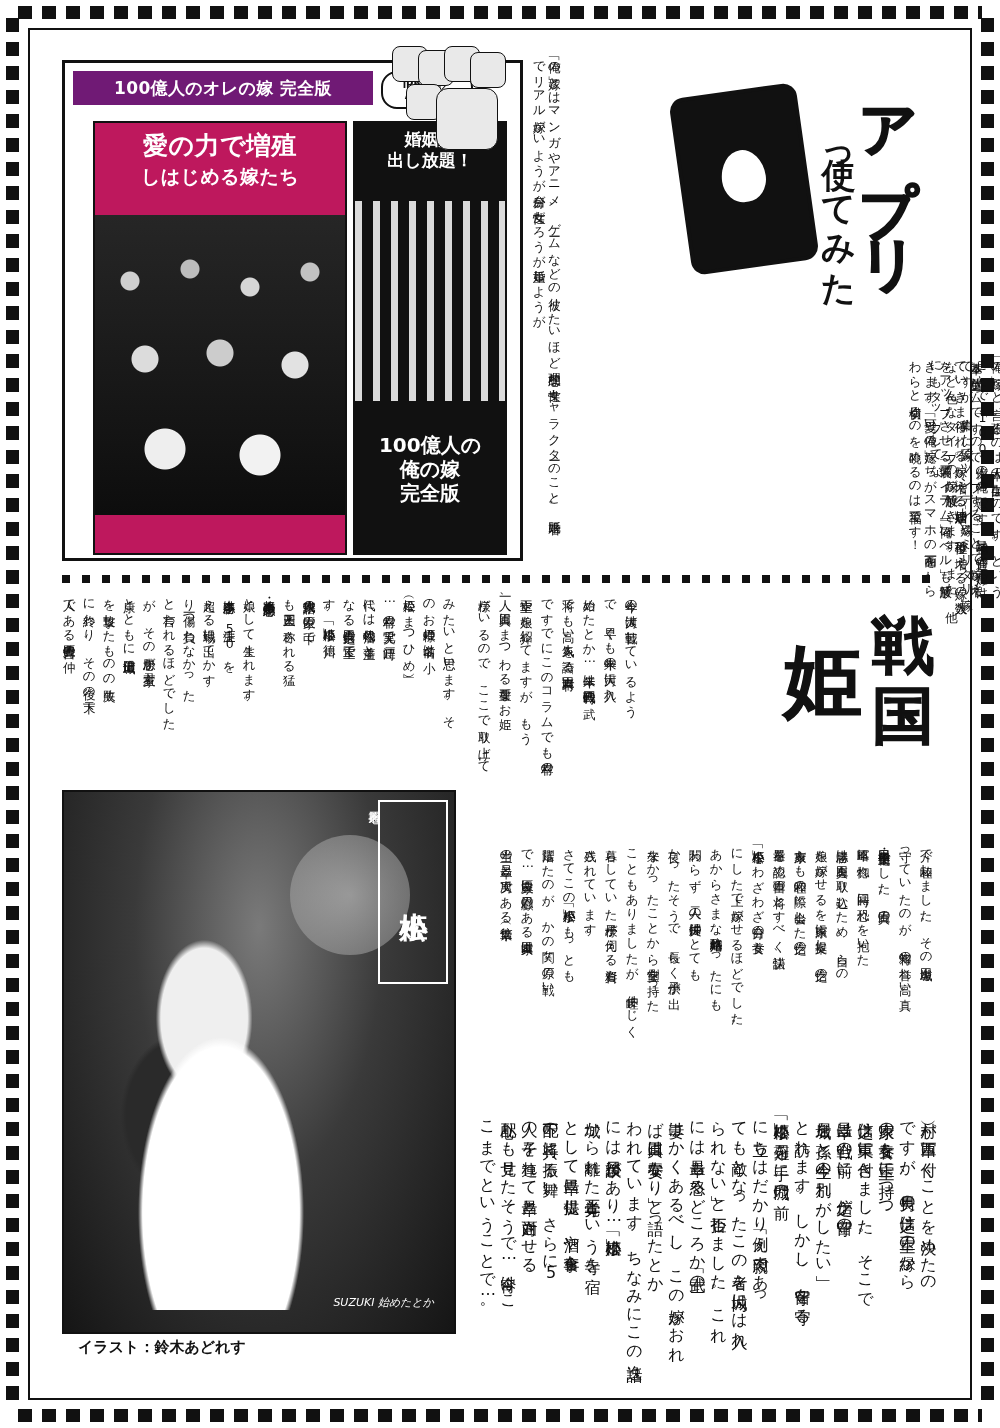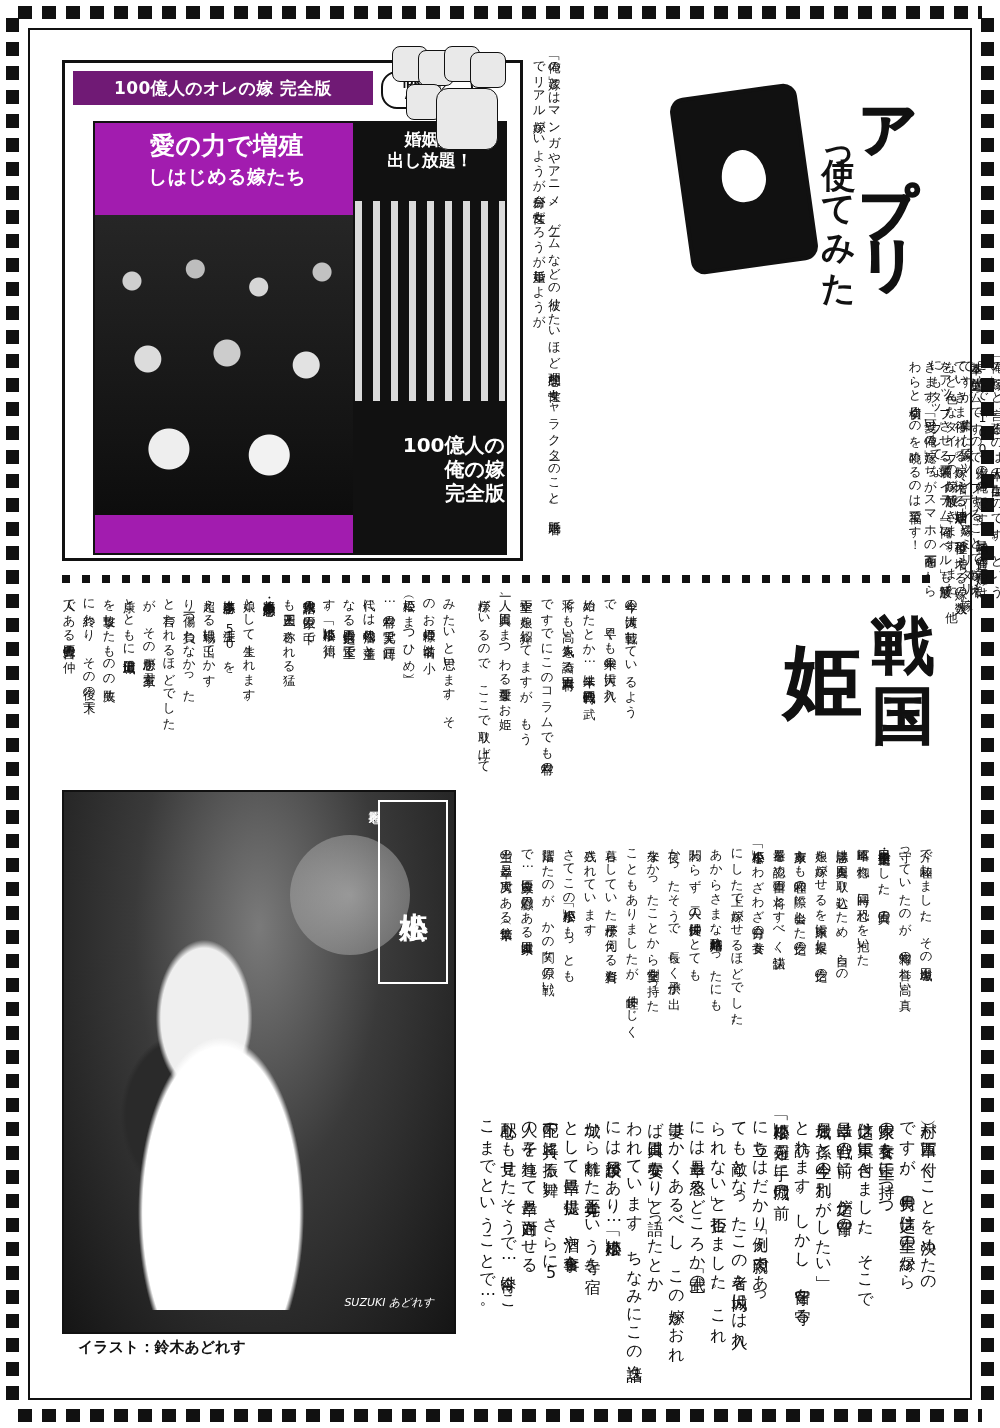--- a/index.html
+++ b/index.html
@@ -30,21 +30,21 @@
       border:3px solid #111;background:#fff;}
   .app-title-bar{position:absolute;left:8px;top:8px;width:300px;height:34px;
       background:#701a75;color:#fff;display:flex;align-items:center;
       justify-content:center;font-size:17px;font-weight:bold;letter-spacing:.02em;}
   .platform-badge{position:absolute;left:316px;top:8px;width:88px;height:34px;
       border:2px solid #111;border-radius:16px;display:flex;flex-direction:column;
       align-items:center;justify-content:center;font-size:10px;line-height:1.15;
       font-weight:bold;}
   .screens{position:absolute;left:8px;top:50px;width:438px;height:436px;}
   .shot{position:absolute;border:2px solid #111;overflow:hidden;background:#fff;}
-  .shot-main{left:20px;top:8px;width:250px;height:430px;background:#a21caf;padding-left:14px;}
+  .shot-main{left:20px;top:8px;width:250px;height:430px;background:#be185d;}
   .shot-main .banner{position:absolute;left:0;top:6px;width:100%;height:78px;
       color:#fff;text-align:center;font-weight:bold;}
   .shot-main .banner .l1{font-size:25px;letter-spacing:.02em;}
   .shot-main .banner .l2{font-size:19px;letter-spacing:.02em;margin-top:2px;}
   .crowd{position:absolute;left:0;top:92px;width:100%;height:300px;
       background:
        radial-gradient(circle at 14% 22%,#cfcfcf 0 9px,transparent 10px),
        radial-gradient(circle at 38% 18%,#bdbdbd 0 9px,transparent 10px),
        radial-gradient(circle at 62% 24%,#d6d6d6 0 9px,transparent 10px),
        radial-gradient(circle at 86% 19%,#c2c2c2 0 9px,transparent 10px),
@@ -58,21 +58,21 @@
       color:#fff;font-size:10px;line-height:1.5;}
   .shot-sub{left:280px;top:8px;width:150px;height:430px;background:#111;}
   .shot-sub .sub-top{position:absolute;left:0;top:6px;width:100%;
       color:#fff;text-align:center;font-weight:bold;font-size:17px;line-height:1.25;}
   .grid-bodies{position:absolute;left:0;top:78px;width:100%;height:200px;
       background:
         repeating-linear-gradient(to right,#ffffff 0 7px,#111 7px 18px),
         repeating-linear-gradient(to bottom,#ffffff 0 7px,#111 7px 20px);
       opacity:.85;}
   .shot-sub .sub-bottom{position:absolute;left:0;bottom:48px;width:100%;
-      color:#fff;text-align:right;font-weight:bold;font-size:20px;line-height:1.2;}
+      color:#fff;text-align:center;font-weight:bold;font-size:20px;line-height:1.2;}
   .icons-cluster{position:absolute;left:330px;top:-6px;width:130px;height:110px;}
   .appicon{position:absolute;width:34px;height:34px;border-radius:8px;
      background:#e9e9e9;border:1.5px solid #111;}
   .headline{position:absolute;left:470px;top:0;width:60px;height:470px;}
   .headline .vt{font-size:12.5px;}
   .apuri{position:absolute;left:600px;top:14px;width:285px;height:260px;}
   .phone{position:absolute;left:18px;top:24px;width:120px;height:170px;
      border:4px solid #111;border-radius:14px;background:#111;transform:rotate(-8deg);}
   .phone .apple{position:absolute;left:50%;top:48%;transform:translate(-50%,-50%);
      width:44px;height:52px;background:#fff;border-radius:50% 50% 46% 46%/55% 55% 45% 45%;}
@@ -311,21 +311,21 @@
 
   <div class="illus">
     <div class="moon"></div>
     <div class="figure"></div>
     <div class="tagnum">
       <div class="vt">其之四拾七</div>
     </div>
     <div class="tag">
       <div class="vt">小松姫</div>
     </div>
-    <div class="sign">SUZUKI あどれす</div>
+    <div class="sign">SUZUKI 始めたとか</div>
   </div>
   <div class="illus-caption">イラスト：鈴木あどれす</div>
 
   <div class="article">
     <div class="colwrap">
       <div>
           <div class="vt">介で和睦しました。その上田城を</div>
         </div>
       <div>
           <div class="vt">守っていたのが、知将の誉れ高い真</div>

